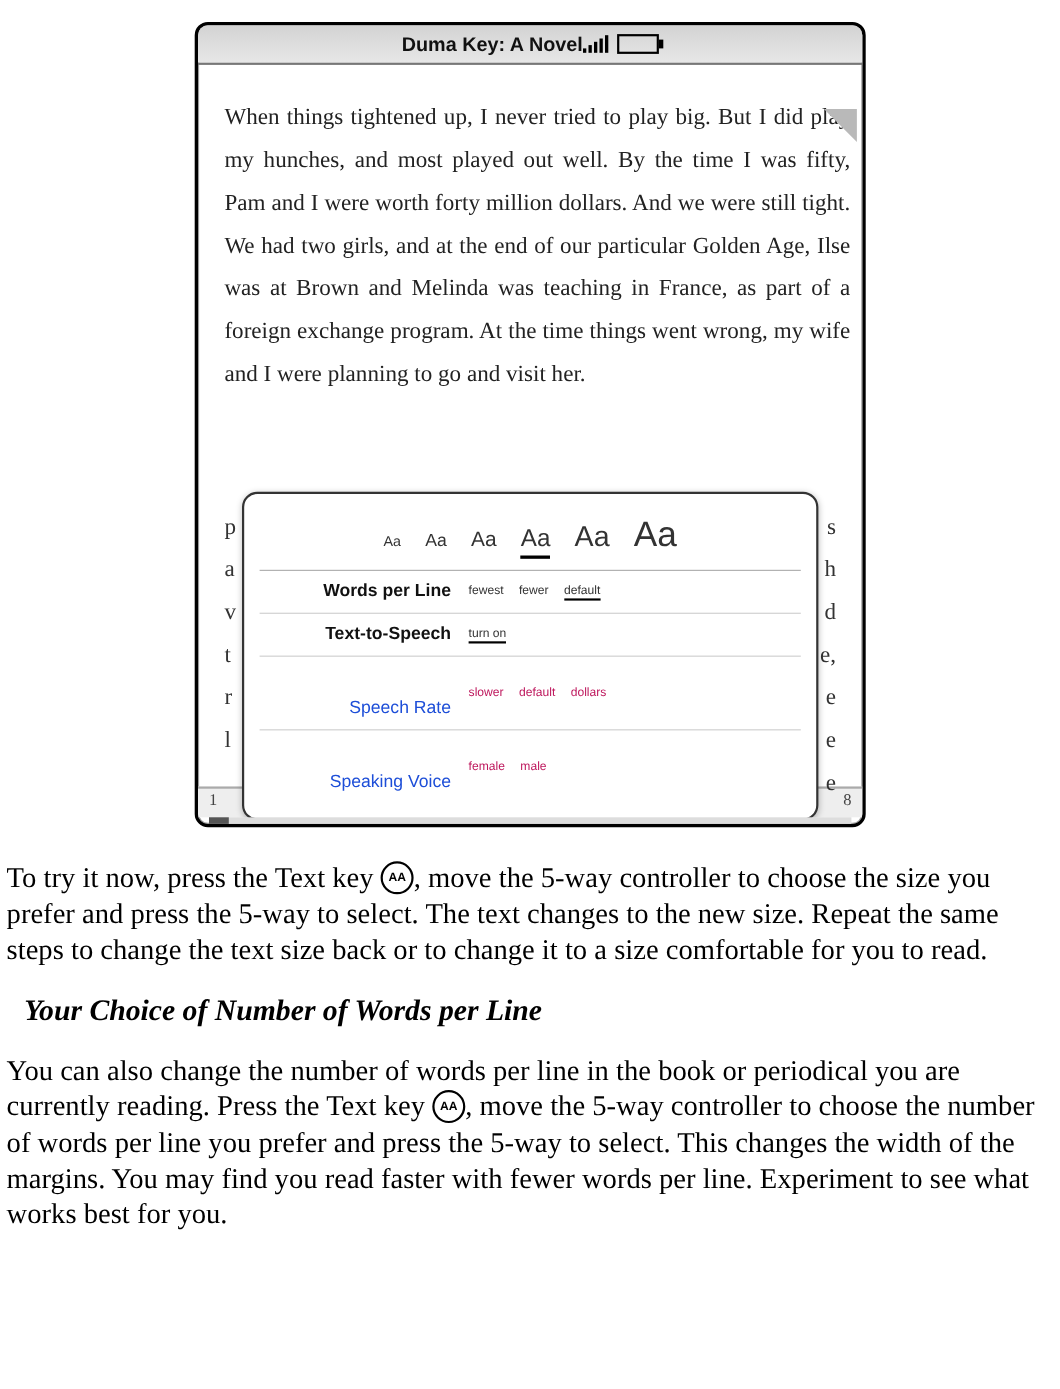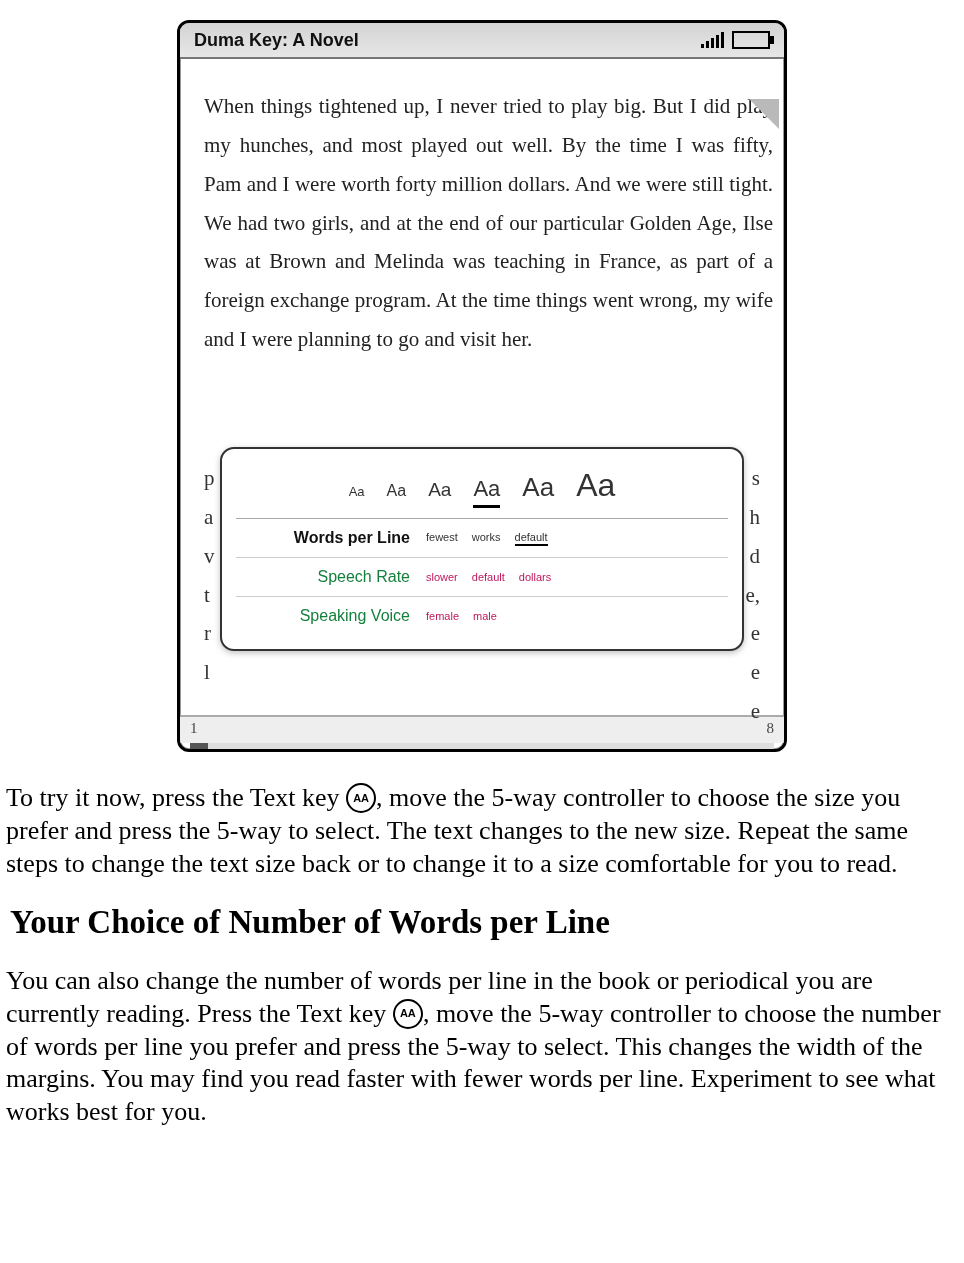--- a/index.html
+++ b/index.html
@@ -24,21 +24,21 @@
     background: #fff;
     overflow: hidden;
     box-shadow: 0 0 0 1px #999 inset;
   }
   .topbar {
     background: linear-gradient(#d3d3d3,#e7e7e7);
     border-bottom: 2px solid #777;
     height: 34px;
     display: flex;
     align-items: center;
-    justify-content: space-between;
+    justify-content: center;
     padding: 0 14px;
   }
   .topbar-title {
     font-family: Arial, Helvetica, sans-serif;
     font-weight: bold;
     font-size: 18px;
     color: #111;
   }
   .status {
     display: flex;
@@ -157,21 +157,21 @@
     border-bottom: 1px solid #ccc;
     font-size: 16px;
   }
   .pop-row:last-child { border-bottom: none; }
   .pop-label {
     width: 170px;
     text-align: right;
     font-weight: bold;
     color: #111;
   }
-  .pop-label.dim { color: #15803d; font-weight: normal; }
+  .pop-label.dim { color: #1d4ed8; font-weight: normal; margin-top: 28px; }
   .pop-opts {
     display: flex;
     gap: 14px;
     color: #333;
     font-size: 11px;
   }
   .pop-opts.dim { color: #be185d; }
   .opt { position: relative; }
   .opt.sel { border-bottom: 2px solid #000; padding-bottom: 1px; }
   .progress-area {
@@ -196,23 +196,24 @@
     width: 3%;
     background: #555;
   }
   .doc-text {
     padding: 0 6px;
     font-size: 26px;
     line-height: 1.25;
   }
   .doc-text p { margin: 0 0 22px 0; }
   .doc-text h3 {
-    font-size: 33px;
+    font-size: 27px;
     font-weight: bold;
-    margin: 0 0 22px 4px;
+    margin: 0 0 22px 16px;
+    font-style: italic;
   }
   .aa-icon {
     display: inline-flex;
     vertical-align: middle;
     width: 26px;
     height: 26px;
     border: 2px solid #000;
     border-radius: 50%;
     align-items: center;
     justify-content: center;
@@ -288,25 +289,31 @@
             <span class="sz" style="font-size:19px">Aa</span>
             <span class="sz sel" style="font-size:22px">Aa</span>
             <span class="sz" style="font-size:26px">Aa</span>
             <span class="sz" style="font-size:32px">Aa</span>
           </div>
 
           <div class="pop-row">
             <span class="pop-label">Words per Line</span>
             <span class="pop-opts">
               <span class="opt">fewest</span>
-              <span class="opt">works</span>
+              <span class="opt">fewer</span>
               <span class="opt sel">default</span>
             </span>
           </div>
 
+          <div class="pop-row">
+            <span class="pop-label">Text-to-Speech</span>
+            <span class="pop-opts">
+              <span class="opt sel">turn on</span>
+            </span>
+          </div>
 
           <div class="pop-row">
             <span class="pop-label dim">Speech Rate</span>
             <span class="pop-opts dim">
               <span class="opt">slower</span>
               <span class="opt">default</span>
               <span class="opt">dollars</span>
             </span>
           </div>
 

